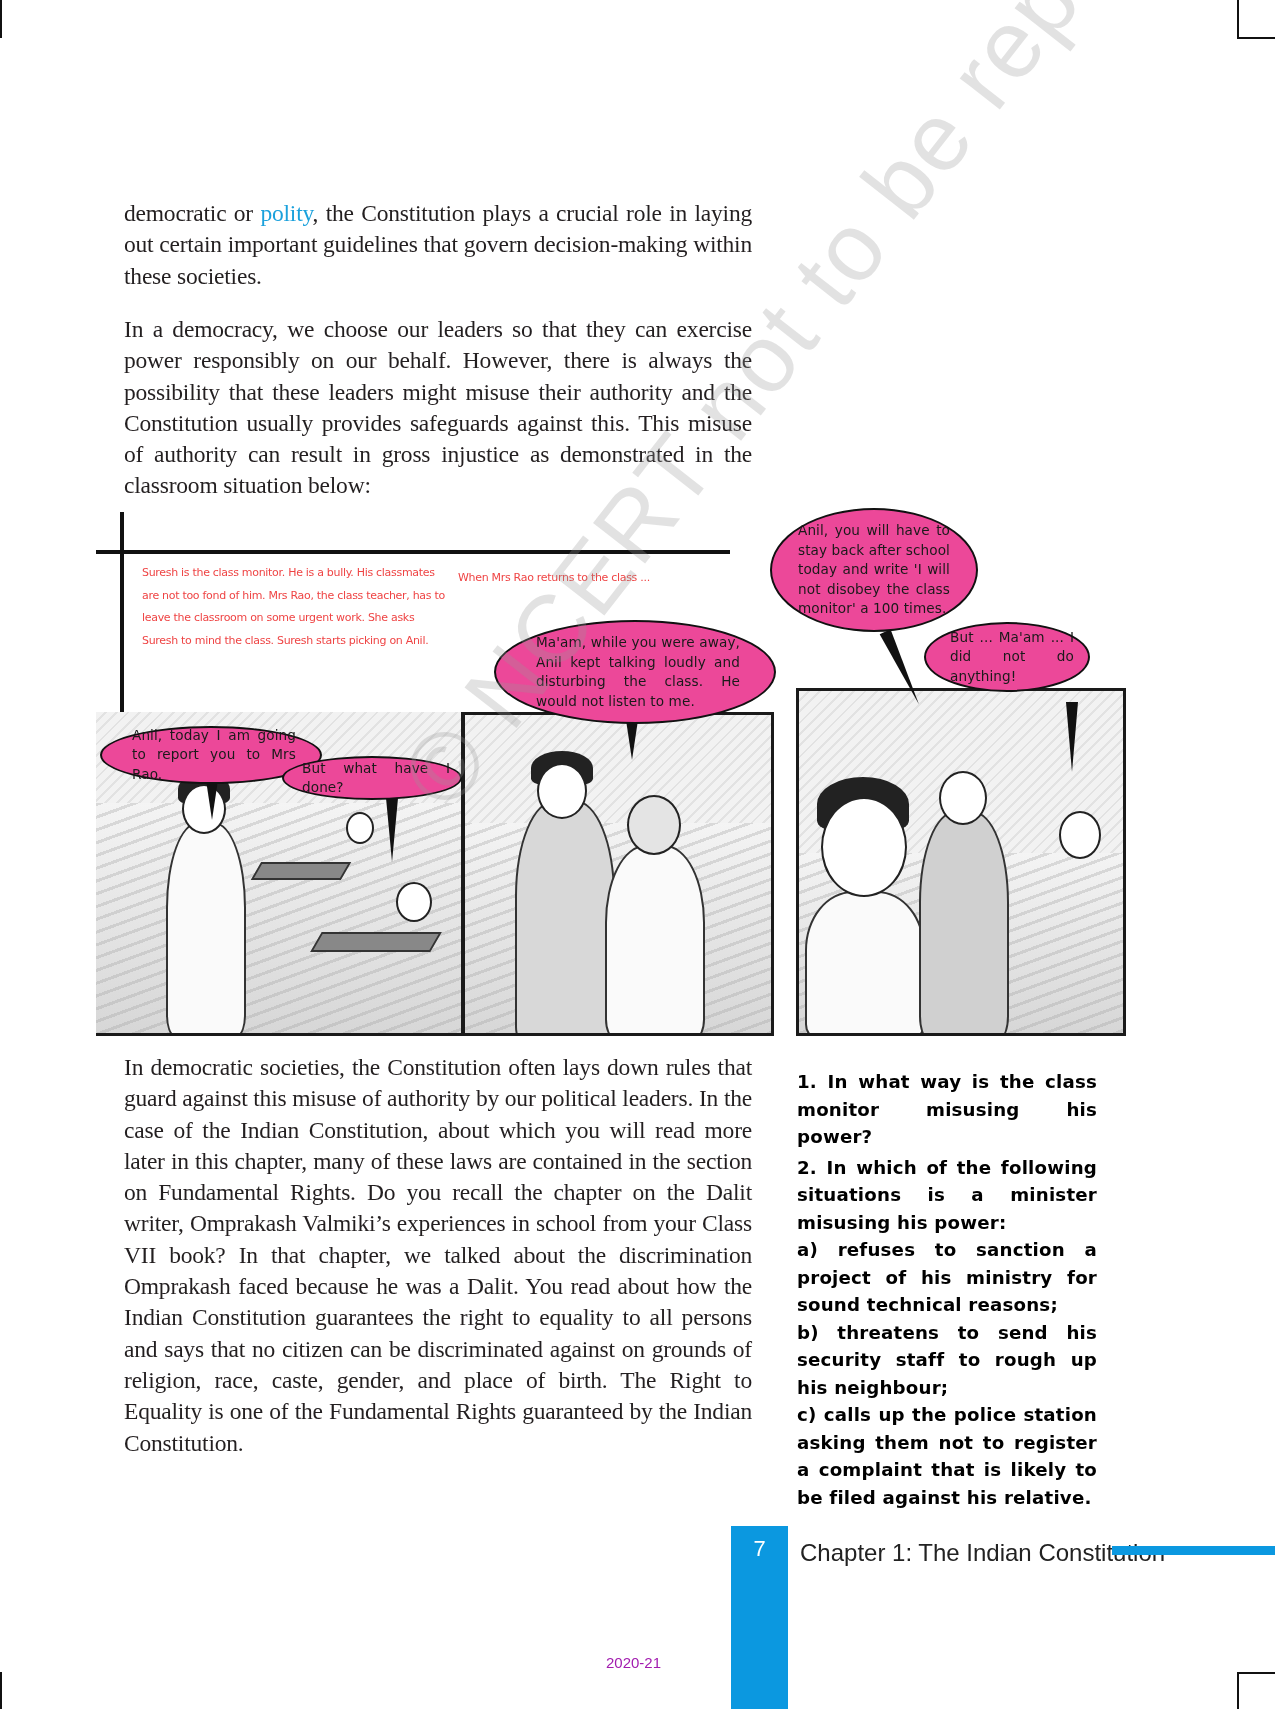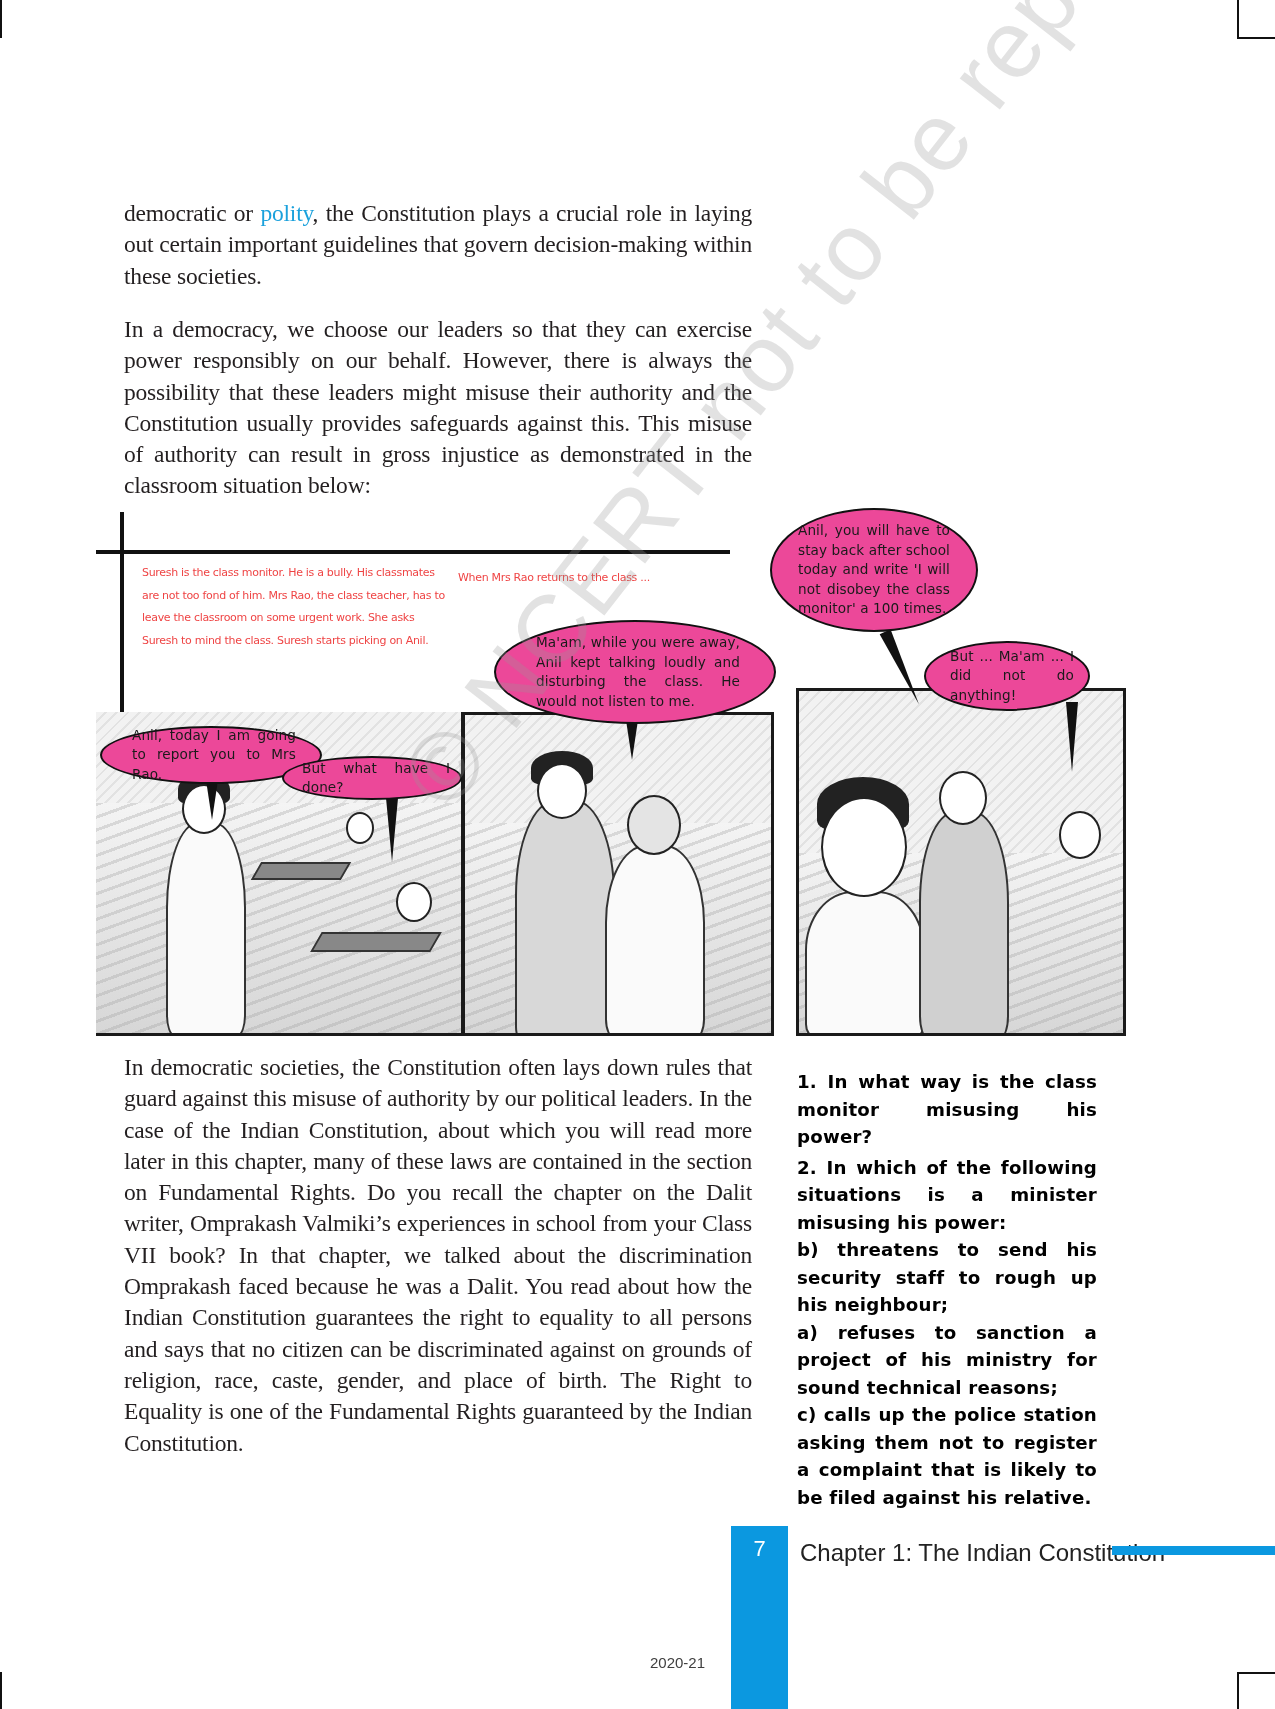--- a/index.html
+++ b/index.html
@@ -110,21 +110,21 @@
     }
     .chapter-label {
       position: absolute; left: 800px; top: 1539px;
       font-family: "Liberation Sans", sans-serif; font-size: 24px; color: #222;
     }
     .chapter-bar {
       position: absolute; left: 1112px; top: 1546px; width: 163px; height: 9px; background: #0b98e0;
     }
     .year-label {
       position: absolute; left: 606px; top: 1654px;
-      font-family: "Liberation Sans", sans-serif; font-size: 15px; color: #404040; margin-left: 44px;
+      font-family: "Liberation Sans", sans-serif; font-size: 15px; color: #a21caf;
     }
   </style>
 </head>
 <body>
 
 <div class="crop" style="left:0;top:0;width:2px;height:38px;"></div>
 <div class="crop" style="left:1237px;top:0;width:2px;height:38px;"></div>
 <div class="crop" style="left:1237px;top:37px;width:38px;height:2px;"></div>
 <div class="crop" style="left:0;top:1672px;width:2px;height:37px;"></div>
 <div class="crop" style="left:1237px;top:1672px;width:38px;height:2px;"></div>
@@ -187,35 +187,35 @@
   <div class="bubble" style="left:398px;top:108px;width:282px;height:104px;padding:0 34px 0 40px;">
     <span>Ma'am, while you were away, Anil kept talking loudly and disturbing the class. He would not listen to me.</span>
   </div>
   <div class="tail" style="left:530px;top:208px;border-top:40px solid #111;"></div>
 
   <div class="bubble" style="left:674px;top:-4px;width:208px;height:124px;padding:0 26px 0 26px;">
     <span>Anil, you will have to stay back after school today and write 'I will not disobey the class monitor' a 100 times.</span>
   </div>
   <div class="tail" style="left:800px;top:116px;border-top:80px solid #111;transform:rotate(-25deg);"></div>
 
-  <div class="bubble" style="left:828px;top:129px;width:166px;height:70px;padding:0 14px 0 24px;">
+  <div class="bubble" style="left:828px;top:110px;width:166px;height:70px;padding:0 14px 0 24px;">
     <span>But ... Ma'am ... I did not do anything!</span>
   </div>
   <div class="tail" style="left:970px;top:190px;border-top:70px solid #111;"></div>
 </div>
 
 <div class="watermark">© NCERT not to be republished</div>
 
 <p class="body-text" style="top:1052px;">In democratic societies, the Constitution often lays down rules that guard against this misuse of authority by our political leaders. In the case of the Indian Constitution, about which you will read more later in this chapter, many of these laws are contained in the section on Fundamental Rights. Do you recall the chapter on the Dalit writer, Omprakash Valmiki’s experiences in school from your Class VII book? In that chapter, we talked about the discrimination Omprakash faced because he was a Dalit. You read about how the Indian Constitution guarantees the right to equality to all persons and says that no citizen can be discriminated against on grounds of religion, race, caste, gender, and place of birth. The Right to Equality is one of the Fundamental Rights guaranteed by the Indian Constitution.</p>
 
 <div class="questions">
   <p class="q">1. In what way is the class monitor misusing his power?</p>
   <p>2. In which of the following situations is a minister misusing his power:</p>
+  <p>a) refuses to sanction a project of his ministry for sound technical reasons;</p>
   <p>b) threatens to send his security staff to rough up his neighbour;</p>
-  <p>a) refuses to sanction a project of his ministry for sound technical reasons;</p>
   <p>c) calls up the police station asking them not to register a complaint that is likely to be filed against his relative.</p>
 </div>
 
 <div class="page-tab">
   <div class="page-number">7</div>
 </div>
 <div class="chapter-label">Chapter 1: The Indian Constitution</div>
 <div class="chapter-bar"></div>
 <div class="year-label">2020-21</div>
 

